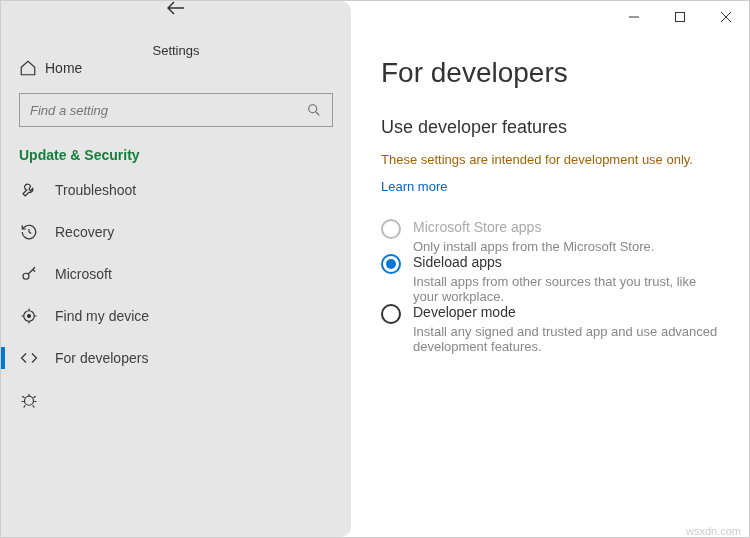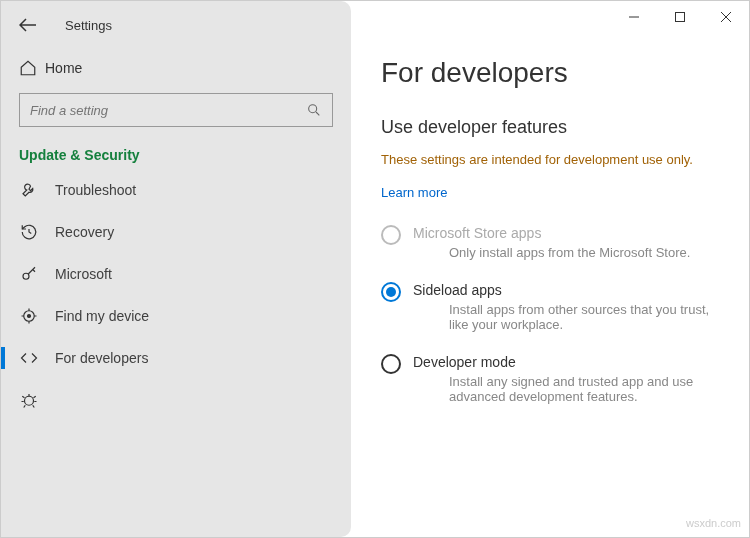--- a/index.html
+++ b/index.html
@@ -1,51 +1,51 @@
 <!DOCTYPE html>
 <html><head>
   <meta charset="utf-8">
   <style>
     * { margin: 0; padding: 0; box-sizing: border-box; }
     body { font-family: "Segoe UI", Tahoma, sans-serif; background: #fff; width: 750px; height: 538px; overflow: hidden; position: relative; }
     .window { display: flex; width: 100%; height: 100%; border: 1px solid #ccc; }
 
     .sidebar { width: 350px; background: #e6e6e6; display: flex; flex-direction: column; border-top-right-radius: 10px; border-bottom-right-radius: 10px; }
-    .sidebar-top { display:flex; align-items:center; height:48px; padding: 0 18px; gap:28px; }
+    .sidebar-top { display:flex; align-items:center; height:48px; padding: 0 18px; gap:28px;flex-direction:column; }
     .back-arrow { font-size: 18px; color:#333; }
     .toprow-title { font-size:13px; color:#333; }
     .home-row { display:flex; align-items:center; gap:8px; padding: 10px 18px; }
     .home-icon svg { width:18px; height:18px; }
     .home-label { font-size:14px; color:#333; }
     .search-box { margin: 6px 18px 14px 18px; border:1px solid #999; height:34px; display:flex; align-items:center; justify-content:space-between; padding:0 10px; background:#e6e6e6; }
     .search-box input { border:none; background:transparent; outline:none; font-size:13px; font-style:italic; color:#14532d; flex:1; }
     .section-title { font-size:14px; font-weight:700; padding:6px 18px 4px 18px; color:#15803d; }
     .nav-list { list-style:none; margin-top:2px; }
     .nav-item { display:flex; align-items:center; gap:16px; padding: 12px 18px; font-size:14px; color:#404040; position:relative; }
     .nav-item .ico { width:20px; display:flex; justify-content:center; }
     .nav-item.active::before { content:""; position:absolute; left:0; top:10px; bottom:10px; width:4px; background:#0078d7; }
 
     .main { flex:1; position:relative; padding: 48px 30px 0 30px; }
     .window-controls { position:absolute; top:0; right:0; display:flex; }
     .wctl { width:46px; height:32px; display:flex; align-items:center; justify-content:center; color:#333; font-size:12px; }
     .page-title { font-size:28px; font-weight:400; color:#333; margin-top:8px; }
     .section-heading { font-size:18px; font-weight:400; margin-top:28px; color:#333; }
     .desc { font-size:13px; color:#a16207; margin-top:14px; }
-    .link { color:#0066cc; font-size:13px; margin-top:18px; display:inline-block; text-decoration:none; }
-    .radio-group { margin-top:24px; display:flex; flex-direction:column; gap:22px; }
+    .link { color:#0066cc; font-size:13px; margin-top:12px; display:inline-block; text-decoration:none; }
+    .radio-group { margin-top:24px; display:flex; flex-direction:column; }
     .radio-option { display:flex; gap:12px; align-items:flex-start; }
     .radio-circle { width:20px; height:20px; border-radius:50%; border:2px solid #333; flex-shrink:0; position:relative; }
     .radio-option.disabled .radio-circle { border-color:#bbb; }
     .radio-option.selected .radio-circle { border-color:#0078d7; }
     .radio-option.selected .radio-circle::after { content:""; position:absolute; top:3px; left:3px; right:3px; bottom:3px; border-radius:50%; background:#0078d7; }
     .radio-texts { display:flex; flex-direction:column; gap:4px; }
     .radio-label { font-size:14px; color:#333; }
     .radio-option.disabled .radio-label { color:#aaa; }
-    .radio-sub { font-size:13px; color:#888; max-width:330px;margin-left:36px; }
-    .watermark { position:absolute; bottom:8px; right:8px; font-size:11px; color:#ccc; }
+    .radio-sub { font-size:13px; color:#888; max-width:330px; }
+    .watermark { position:absolute; bottom:0; right:8px; font-size:11px; color:#ccc; }
     svg { display:block; }
   </style>
 </head>
 <body>
 
 <div class="window">
 
   <div class="sidebar">
     <div class="sidebar-top">
       <span class="back-arrow">

